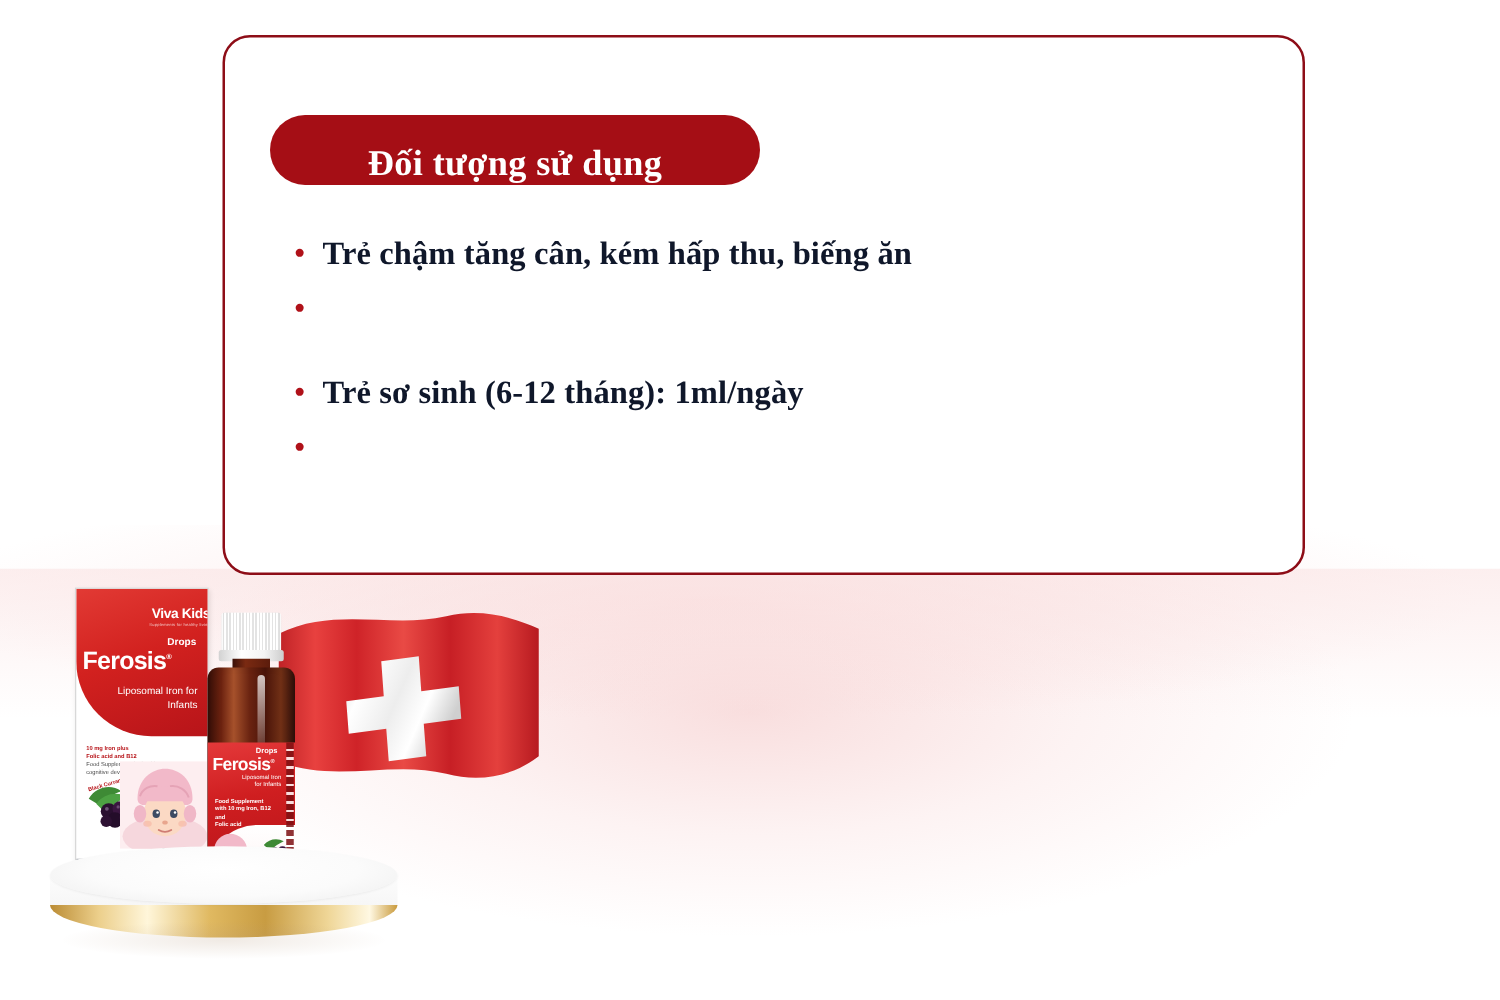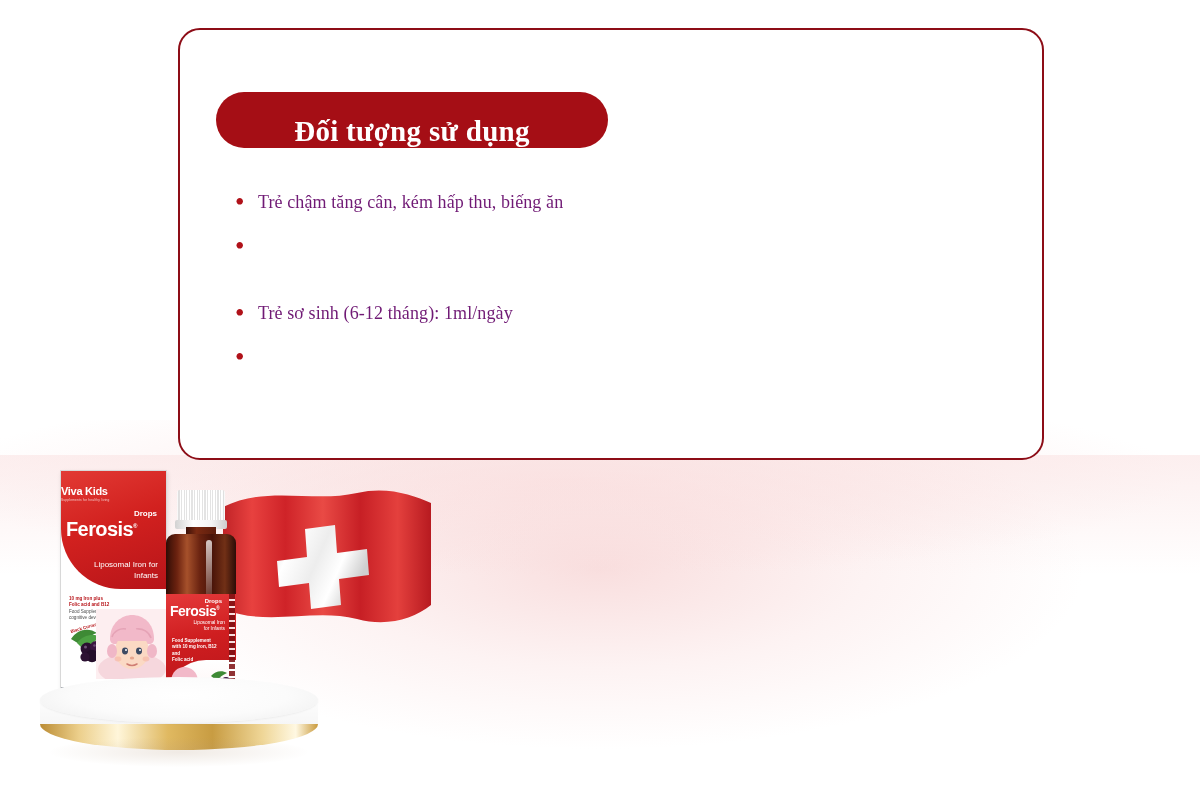--- a/index.html
+++ b/index.html
@@ -68,23 +68,23 @@
   .bullet-dot{
     flex:0 0 auto;
     width:26px;
     color:#b01119;
     font-size:27px;
     line-height:41px;
     text-align:left;
     padding-left:3px;
   }
   .bullet-text{
-    color:#701a75;
-    font-size:18px;
-    font-weight:normal;
+    color:#0f172a;
+    font-size:26px;
+    font-weight:bold;
     line-height:41px;
     letter-spacing:0.1px;
   }
 
   
   #product-scene{
     position:absolute;
     left:12px; top:455px;
     width:440px; height:330px;
   }
@@ -137,21 +137,21 @@
     overflow:hidden;
     box-shadow:1px 2px 4px rgba(0,0,0,0.10);
   }
   #box-red-top{
     position:absolute; left:0; top:0; width:107px; height:118px;
     background:linear-gradient(160deg,#e23a34 0%, #d2211f 45%, #b71419 100%);
     border-radius:0 0 0 60px;
   }
   #box-logo{
     position:absolute; left:0; top:14px; width:107px;
-    text-align:left;
+    text-align:right;
     font-family:"Liberation Sans", sans-serif;
   }
   #box-logo .vk-main{
     color:#ffffff; font-size:11px; font-weight:bold; letter-spacing:-0.3px;
     display:block;
   }
   #box-logo .vk-sub{
     color:rgba(255,255,255,0.72); font-size:3.2px; letter-spacing:0.2px;
     display:block; margin-top:1px;
   }
@@ -161,21 +161,21 @@
     font-family:"Liberation Sans", sans-serif;
   }
   #box-brand{
     position:absolute; left:5px; top:47px; width:100px;
     color:#ffffff; font-size:20px; font-weight:bold;
     font-family:"Liberation Sans", sans-serif;
     letter-spacing:-0.6px;
   }
   #box-brand .reg{ font-size:6px; vertical-align:super; }
   #box-sub{
-    position:absolute; right:8px; top:88px; width:88px;
+    position:absolute; right:8px; top:76px; width:88px;
     color:#ffffff; font-size:8px; line-height:11px; text-align:right;
     font-family:"Liberation Sans", sans-serif;
   }
   #box-claims{
     position:absolute; left:8px; top:125px; width:92px;
     font-family:"Liberation Sans", sans-serif;
     font-size:4.6px; line-height:6.4px;
   }
   #box-claims .c-bold{ color:#b71419; font-weight:bold; display:block; }
   #box-claims .c-plain{ color:#4a4a4a; display:block; }

